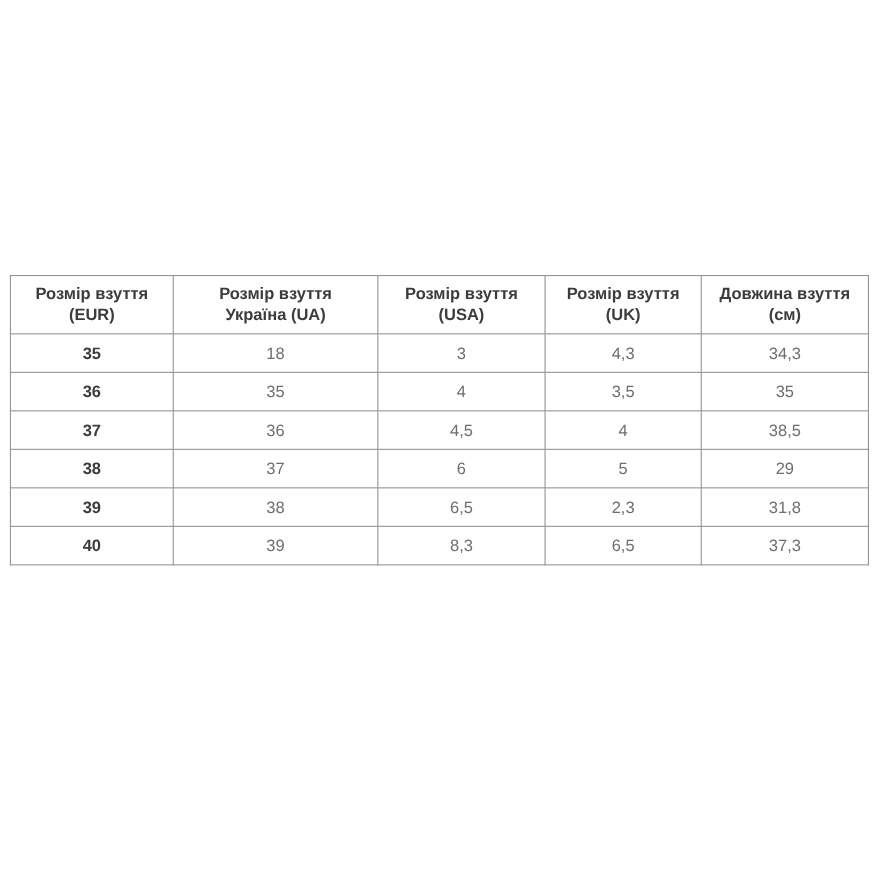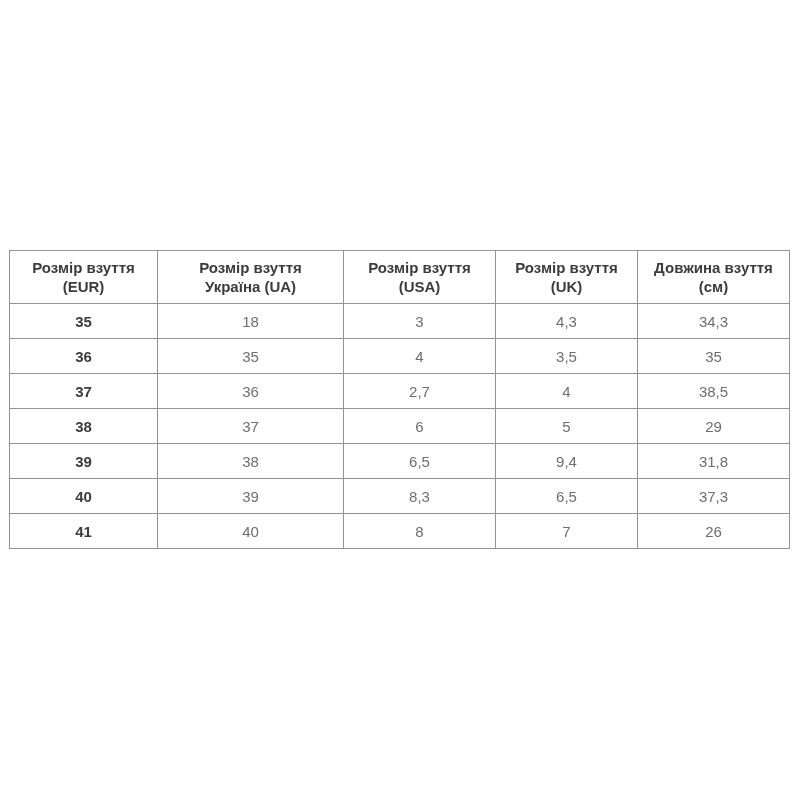--- a/index.html
+++ b/index.html
@@ -96,46 +96,39 @@
     <tr>
       <td class="first-col">36</td>
       <td>35</td>
       <td>4</td>
       <td>3,5</td>
       <td>35</td>
     </tr>
     <tr>
       <td class="first-col">37</td>
       <td>36</td>
-      <td>2,7</td>
+      <td>4,5</td>
       <td>4</td>
       <td>38,5</td>
     </tr>
     <tr>
       <td class="first-col">38</td>
       <td>37</td>
       <td>6</td>
       <td>5</td>
       <td>29</td>
     </tr>
     <tr>
       <td class="first-col">39</td>
       <td>38</td>
       <td>6,5</td>
-      <td>9,4</td>
+      <td>2,3</td>
       <td>31,8</td>
     </tr>
     <tr>
       <td class="first-col">40</td>
       <td>39</td>
       <td>8,3</td>
       <td>6,5</td>
       <td>37,3</td>
     </tr>
-    <tr>
-      <td class="first-col">41</td>
-      <td>40</td>
-      <td>8</td>
-      <td>7</td>
-      <td>26</td>
-    </tr>
   </tbody>
 </table>
 
 </body></html>

